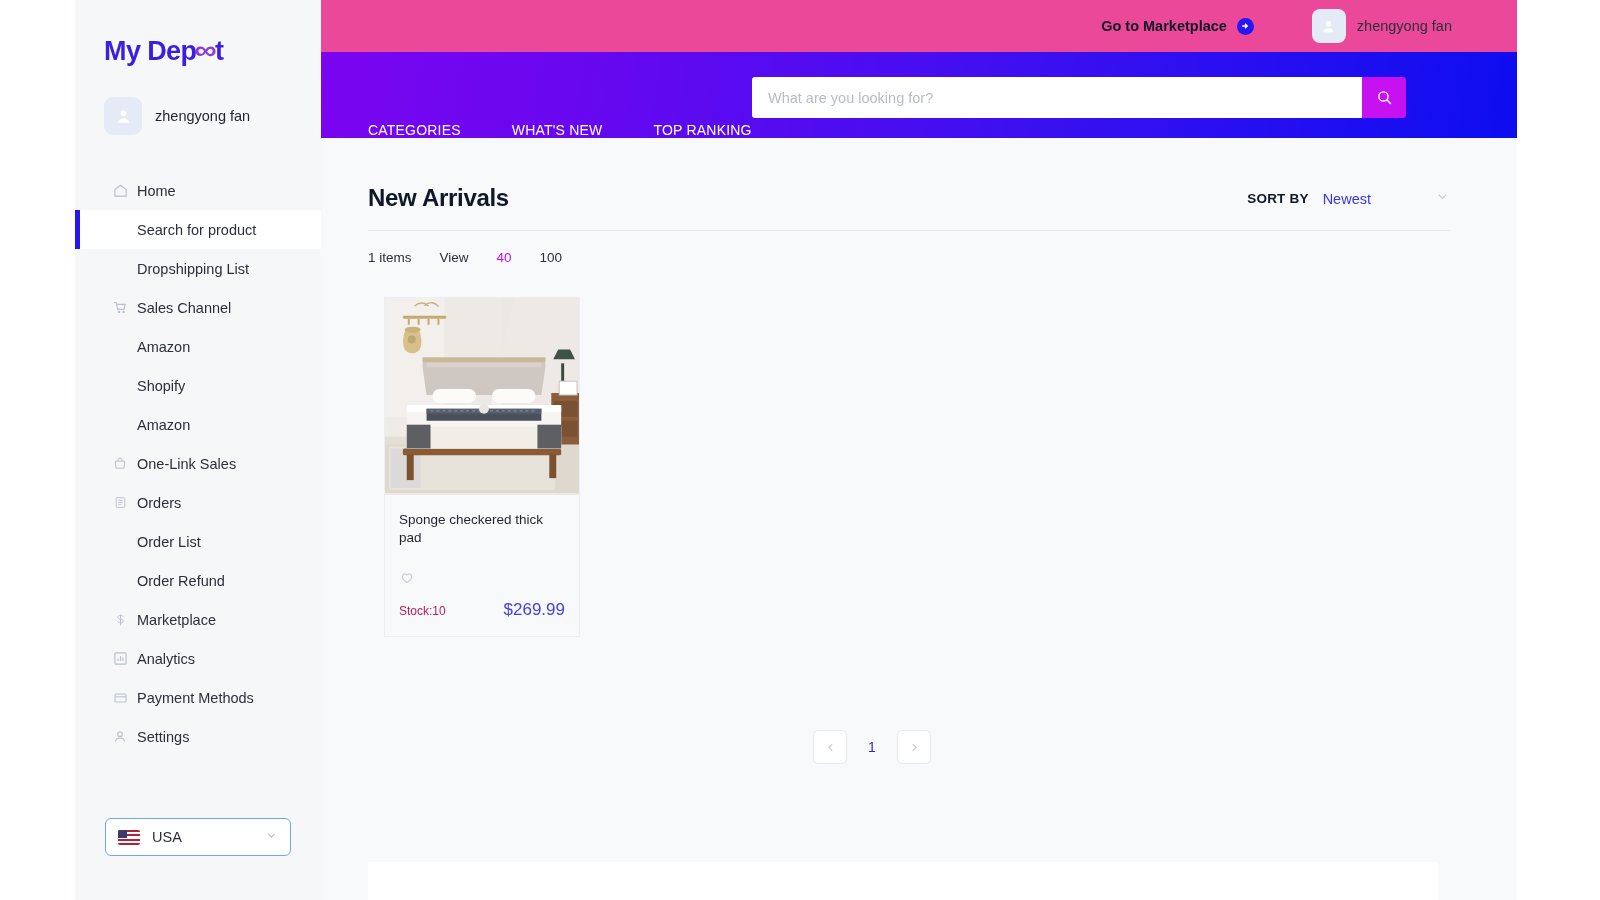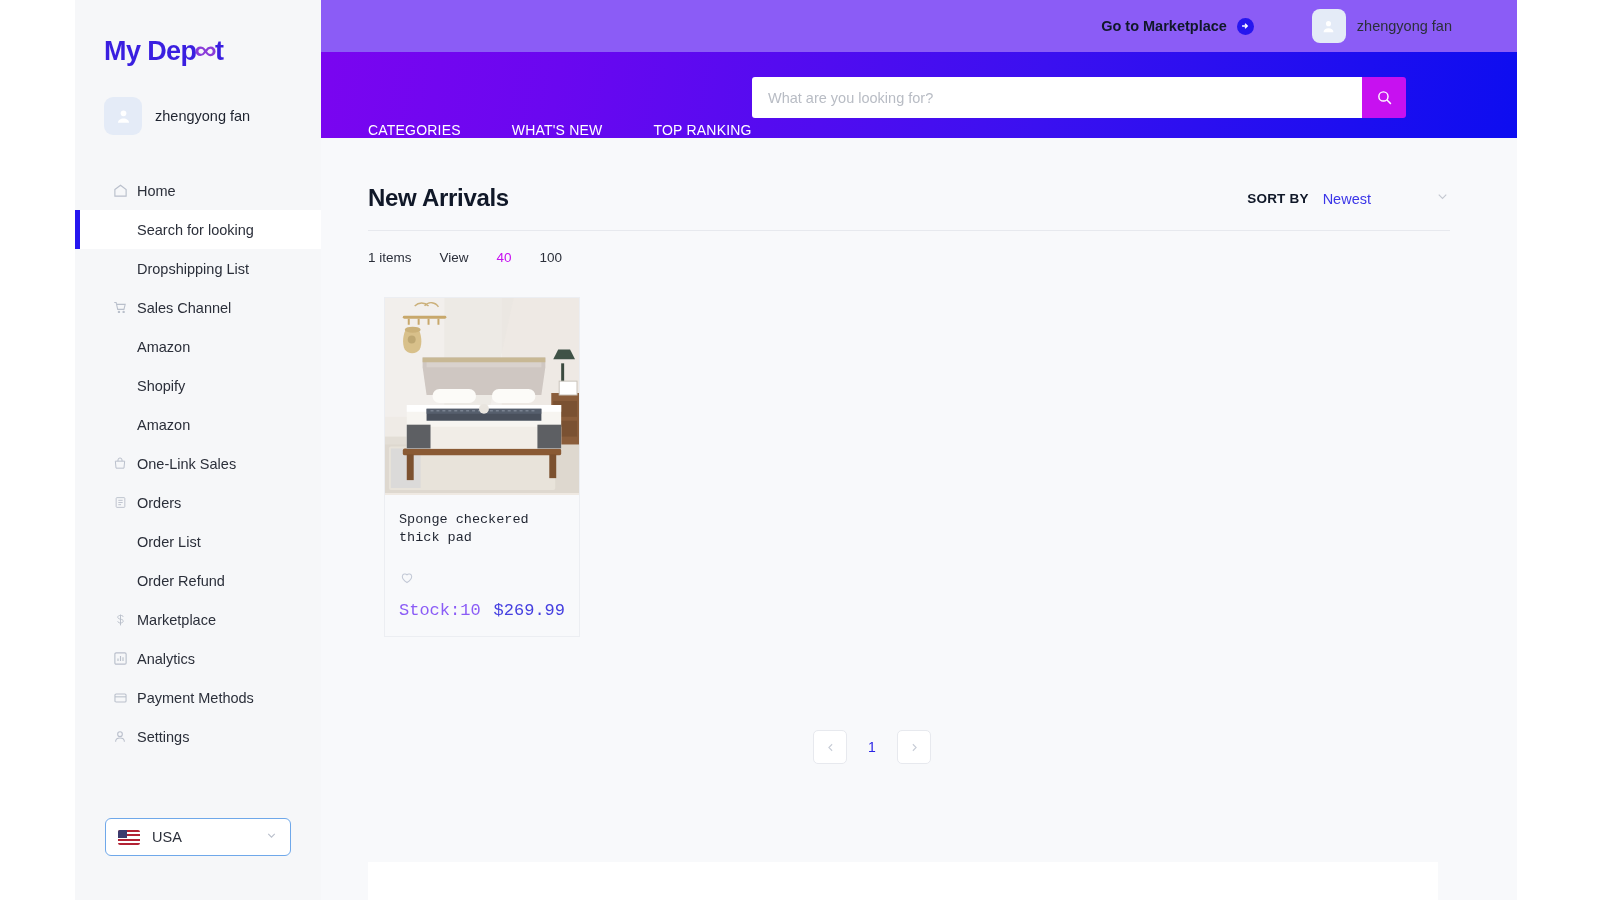--- a/index.html
+++ b/index.html
@@ -81,21 +81,21 @@
   }
   .flag .stripes { position:absolute; inset:0;
     background: repeating-linear-gradient(#b22234 0 2.14px, #ffffff 2.14px 4.28px); }
   .flag .canton { position:absolute; left:0; top:0; width:9px; height:8px; background:#3c3b6e; }
   .country-label { font-size: 14.5px; color: #2b2f3a; flex: 1; }
   .chev-sm { color:#b9bfcb; }
 
   
   .topbar {
     position: absolute; left: 321px; top: 0; width: 1196px; height: 52px;
-    background: #8b5cf6;
+    background: #ec4899;
     display: flex; align-items: center; justify-content: flex-end;
     padding-right: 65px; gap: 0;
   }
   .marketplace {
     display: flex; align-items: center; gap: 10px;
     font-size: 14.5px; font-weight: 700; color: #101828; cursor: pointer;
   }
   .arrow-circle {
     width: 17px; height: 17px; border-radius: 50%; background: #2616ef;
     display:flex; align-items:center; justify-content:center;
@@ -158,36 +158,35 @@
   .meta-row .m { margin-right: 28px; }
   .meta-row .view-40 { color: #C711F0; margin-right: 28px; cursor:pointer; }
   .meta-row .view-100 { color: #2b2f3a; cursor:pointer; }
 
   .grid { margin: 32px 0 0 63px; display: flex; flex-wrap: wrap; gap: 24px; }
   .card {
     width: 196px; background: #f8f9fb;
     border: 1px solid #eceef2;
     display: flex; flex-direction: column;
     cursor: pointer;
-    font-family: Liberation Mono, monospace;
   }
   .card-img {
     width: 100%; height: 197px; overflow:hidden; position: relative;
     background: #efe9e2;
   }
   .card-body { padding: 16px 14px 16px 14px; }
   .card-title {
     font-size: 13.5px; color: #1f2430; line-height: 1.35;
     min-height: 37px;
   }
   .card-heart { margin-top: 22px; color: #c3c9d6; }
   .card-bottom {
     margin-top: 11px; display: flex; align-items: baseline; justify-content: space-between;
   }
-  .stock { font-size: 17px; color: #8b5cf6; }
+  .stock { font-size: 12px; color: #be185d; }
   .price { font-size: 17px; color: #4640e0; }
 
   .pagination {
     margin-top: 93px; display: flex; justify-content: center;
     align-items: center; gap: 8px;
     transform: translateX(-47px);
   }
   .pg-btn {
     width: 34px; height: 34px; border: 1px solid #e7e9ee; border-radius: 5px;
     background: #ffffff; display: flex; align-items: center; justify-content: center;
@@ -235,21 +234,21 @@
       <div class="nav-item has-icon">
         <span class="ico">
           <svg width="15" height="15" viewBox="0 0 24 24" fill="none" stroke="currentColor" stroke-width="1.8">
               <path d="M3 10.5L12 3.5l9 7V21H3z"></path>
             </svg>
         </span>
         <span class="lbl">Home</span>
       </div>
 
       <div class="nav-item sub active">
-        <span class="lbl">Search for looking</span>
+        <span class="lbl">Search for product</span>
       </div>
 
       <div class="nav-item sub">
         <span class="lbl">Dropshipping List</span>
       </div>
 
       <div class="nav-item has-icon">
         <span class="ico">
           <svg width="15" height="15" viewBox="0 0 24 24" fill="none" stroke="currentColor" stroke-width="1.7">
               <path d="M2 4h3l2.5 11h10l2-8H6"></path>

